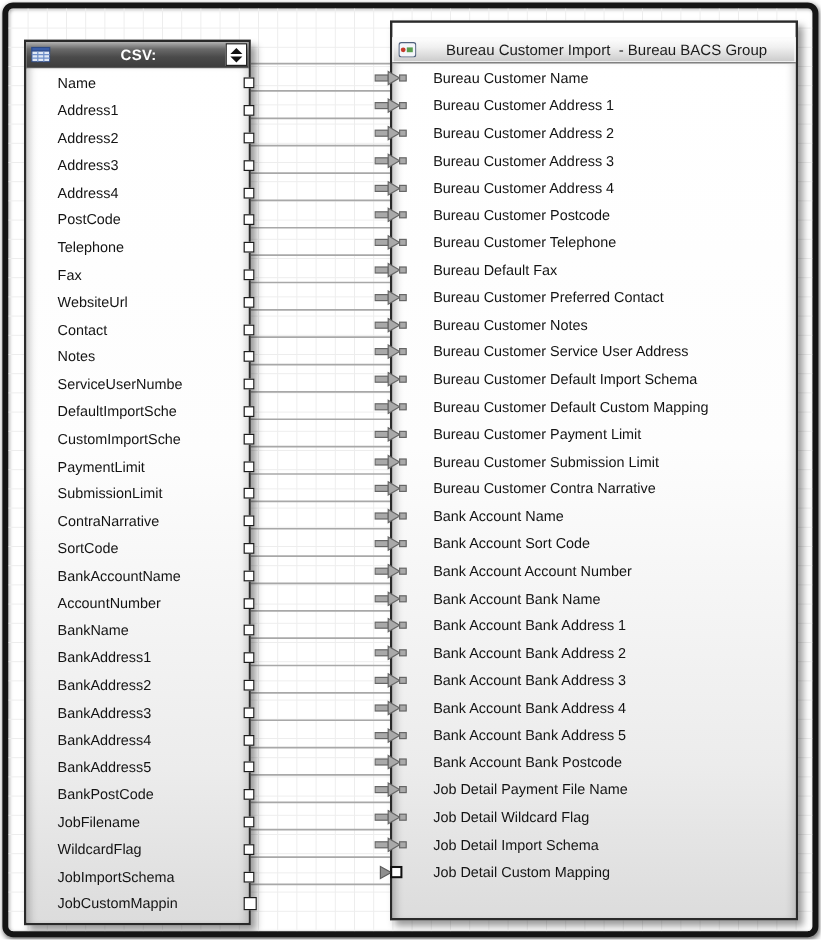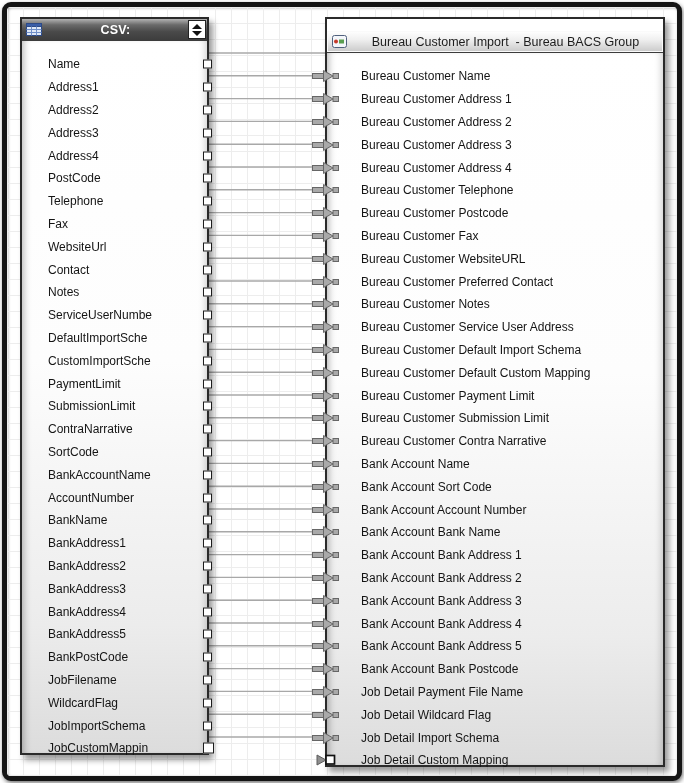--- a/index.html
+++ b/index.html
@@ -21,21 +21,21 @@
       linear-gradient(90deg,#ededed 1px, transparent 1px);
     background-size:16px 16px;
   }
   svg.wires{position:absolute;left:0;top:0;width:100%;height:100%;z-index:1;}
 
   .panel{
     position:absolute;z-index:2;border:2px solid #2a2a2a;
     box-shadow:4px 5px 6px rgba(0,0,0,.40);
     background:#fff;
   }
-  .panel.left{left:13px;top:10px;width:185px;}
+  .panel.left{left:13px;top:26px;width:185px;}
   .panel.right{left:318px;top:10px;width:336px;}
 
   .panel-header{
     height:21px;display:flex;align-items:center;
     border-bottom:1px solid #3c3c3c;position:relative;
   }
   .panel-header.dark{
     background:linear-gradient(180deg,#b2b2b2 0%,#6a6a6a 28%,#4a4a4a 60%,#3d3d3d 100%);
     color:#ffffff;
   }
@@ -56,21 +56,21 @@
     width:18px;height:19px;margin-right:1px;background:#ffffff;
     border:1.5px solid #222;display:flex;flex-direction:column;
     align-items:center;justify-content:center;gap:2px;box-sizing:border-box;
     cursor:pointer;
   }
   .tri{width:0;height:0;border-left:5px solid transparent;border-right:5px solid transparent;}
   .tri.up{border-bottom:5px solid #111;}
   .tri.down{border-top:5px solid #111;}
 
   .panel-body{
-    position:relative;height:712px;box-sizing:border-box;padding-top:12px;
+    position:relative;height:712px;box-sizing:border-box;padding-top:1px;
     background:linear-gradient(180deg,#ffffff 0%,#fdfdfd 45%,#ececec 82%,#dcdcdc 100%);
     box-shadow:inset 7px 0 7px -5px rgba(0,0,0,.28), inset -7px 0 7px -5px rgba(0,0,0,.18);
   }
   .row{
     height:22.8px;display:flex;align-items:center;position:relative;
     font-size:12px;color:#141414;
   }
   .panel.left .row{padding-left:26px;}
   .panel.right .row{padding-left:34px;align-items:center;}
   .lbl{white-space:nowrap;}
@@ -322,45 +322,37 @@
   <rect x="21" y="4" width="5.5" height="5" fill="#a9a9a9" stroke="#666666"></rect>
 </svg></span>
           <span class="lbl">Bureau Customer Address 4</span>
         </div>
         <div class="row">
           <span class="port-in"><svg width="28" height="13" viewBox="0 0 28 13">
   <rect x="0.5" y="4" width="11" height="5" fill="#a9a9a9" stroke="#666666"></rect>
   <polygon points="11.5,1 21,6.5 11.5,12" fill="#a9a9a9" stroke="#666666"></polygon>
   <rect x="21" y="4" width="5.5" height="5" fill="#a9a9a9" stroke="#666666"></rect>
 </svg></span>
+          <span class="lbl">Bureau Customer Postcode</span>
+        </div>
+        <div class="row">
+          <span class="port-in"><svg width="28" height="13" viewBox="0 0 28 13">
+  <rect x="0.5" y="4" width="11" height="5" fill="#a9a9a9" stroke="#666666"></rect>
+  <polygon points="11.5,1 21,6.5 11.5,12" fill="#a9a9a9" stroke="#666666"></polygon>
+  <rect x="21" y="4" width="5.5" height="5" fill="#a9a9a9" stroke="#666666"></rect>
+</svg></span>
           <span class="lbl">Bureau Customer Telephone</span>
         </div>
         <div class="row">
           <span class="port-in"><svg width="28" height="13" viewBox="0 0 28 13">
   <rect x="0.5" y="4" width="11" height="5" fill="#a9a9a9" stroke="#666666"></rect>
   <polygon points="11.5,1 21,6.5 11.5,12" fill="#a9a9a9" stroke="#666666"></polygon>
   <rect x="21" y="4" width="5.5" height="5" fill="#a9a9a9" stroke="#666666"></rect>
 </svg></span>
-          <span class="lbl">Bureau Customer Postcode</span>
-        </div>
-        <div class="row">
-          <span class="port-in"><svg width="28" height="13" viewBox="0 0 28 13">
-  <rect x="0.5" y="4" width="11" height="5" fill="#a9a9a9" stroke="#666666"></rect>
-  <polygon points="11.5,1 21,6.5 11.5,12" fill="#a9a9a9" stroke="#666666"></polygon>
-  <rect x="21" y="4" width="5.5" height="5" fill="#a9a9a9" stroke="#666666"></rect>
-</svg></span>
-          <span class="lbl">Bureau Customer Fax</span>
-        </div>
-        <div class="row">
-          <span class="port-in"><svg width="28" height="13" viewBox="0 0 28 13">
-  <rect x="0.5" y="4" width="11" height="5" fill="#a9a9a9" stroke="#666666"></rect>
-  <polygon points="11.5,1 21,6.5 11.5,12" fill="#a9a9a9" stroke="#666666"></polygon>
-  <rect x="21" y="4" width="5.5" height="5" fill="#a9a9a9" stroke="#666666"></rect>
-</svg></span>
-          <span class="lbl">Bureau Customer WebsiteURL</span>
+          <span class="lbl">Bureau Default Fax</span>
         </div>
         <div class="row">
           <span class="port-in"><svg width="28" height="13" viewBox="0 0 28 13">
   <rect x="0.5" y="4" width="11" height="5" fill="#a9a9a9" stroke="#666666"></rect>
   <polygon points="11.5,1 21,6.5 11.5,12" fill="#a9a9a9" stroke="#666666"></polygon>
   <rect x="21" y="4" width="5.5" height="5" fill="#a9a9a9" stroke="#666666"></rect>
 </svg></span>
           <span class="lbl">Bureau Customer Preferred Contact</span>
         </div>
         <div class="row">

